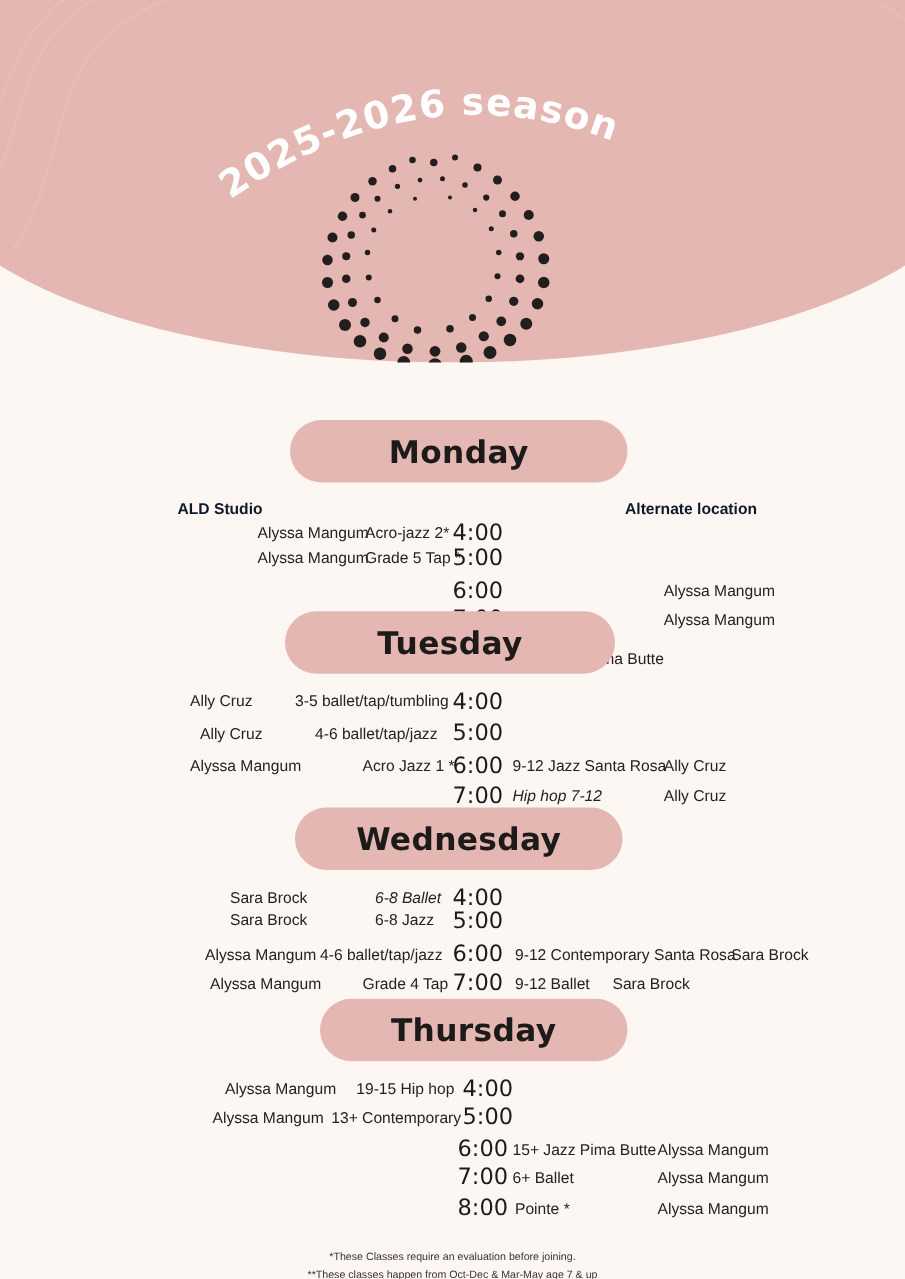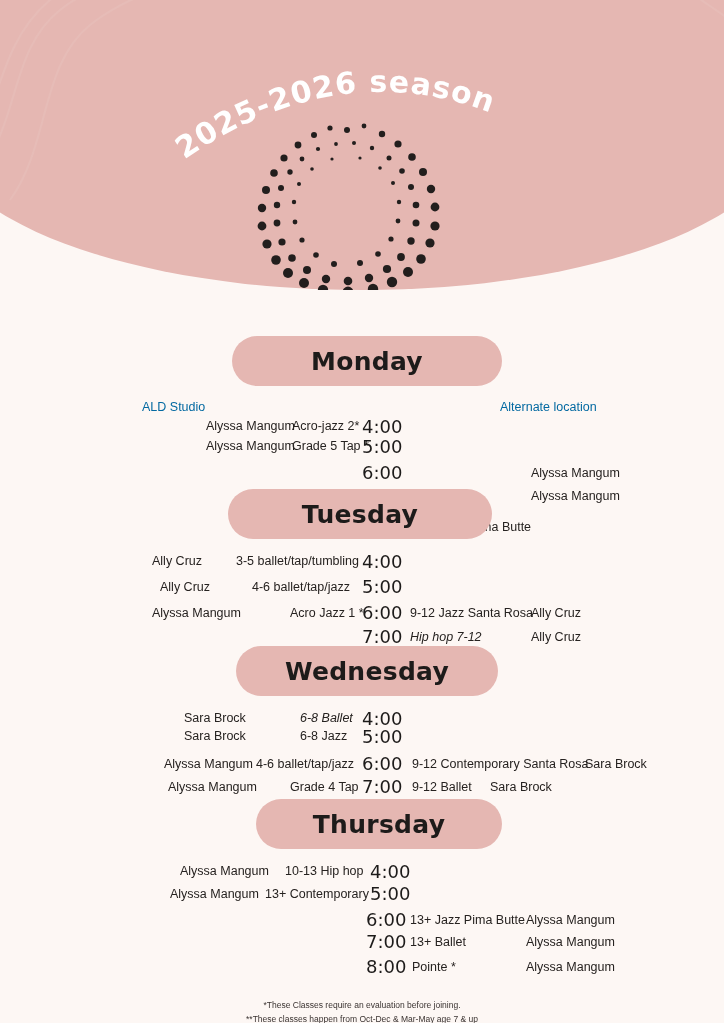--- a/index.html
+++ b/index.html
@@ -101,22 +101,22 @@
     color: #1d1b1a;
     letter-spacing: .3px;
   }
 
   .section { position: absolute; left: 0; width: 724px; }
 
   .loc-row {
     position: relative;
     height: 18px;
     font-size: 12.5px;
-    font-weight: normal;
-    color: #0369a1;
+    font-weight: bold;
+    color: #0f172a;
   }
   .loc-left  { position: absolute; left: 142px; top: 0; }
   .loc-right { position: absolute; left: 500px; top: 0; }
 
   .rows { position: relative; }
   .row {
     position: relative;
     height: 0;
   }
   .cell {
@@ -376,44 +376,44 @@
       <span class="cell" style="left:490px; top:71px;">Sara Brock</span>
     </div>
   </div>
 </div>
 
 <div class="section" style="top:799px;">
   <div class="day-pill" style="margin:0 222px 0 256px;">Thursday</div>
   <div class="rows" style="margin-top:14px;">
     <div class="row">
       <span class="cell" style="left:180px; top:2px;">Alyssa Mangum</span>
-      <span class="cell" style="left:285px; top:2px;">10-13 Hip hop</span>
+      <span class="cell" style="left:285px; top:2px;">19-15 Hip hop</span>
       <span class="time" style="left:370px; top:0px;">4:00</span>
       <span class="cell" style="left:412px; top:2px;"></span>
       <span class="cell" style="left:526px; top:2px;"></span>
     </div>
     <div class="row">
       <span class="cell" style="left:170px; top:25px;">Alyssa Mangum</span>
       <span class="cell" style="left:265px; top:25px;">13+  Contemporary</span>
       <span class="time" style="left:370px; top:22px;">5:00</span>
       <span class="cell" style="left:412px; top:25px;"></span>
       <span class="cell" style="left:526px; top:25px;"></span>
     </div>
     <div class="row">
       <span class="cell" style="left:170px; top:51px;"></span>
       <span class="cell" style="left:265px; top:51px;"></span>
       <span class="time" style="left:366px; top:48px;">6:00</span>
-      <span class="cell" style="left:410px; top:51px;">13+ Jazz Pima Butte</span>
+      <span class="cell" style="left:410px; top:51px;">15+ Jazz Pima Butte</span>
       <span class="cell" style="left:526px; top:51px;">Alyssa Mangum</span>
     </div>
     <div class="row">
       <span class="cell" style="left:170px; top:73px;"></span>
       <span class="cell" style="left:265px; top:73px;"></span>
       <span class="time" style="left:366px; top:70px;">7:00</span>
-      <span class="cell" style="left:410px; top:73px;">13+  Ballet</span>
+      <span class="cell" style="left:410px; top:73px;">6+  Ballet</span>
       <span class="cell" style="left:526px; top:73px;">Alyssa Mangum</span>
     </div>
     <div class="row">
       <span class="cell" style="left:170px; top:98px;"></span>
       <span class="cell" style="left:265px; top:98px;"></span>
       <span class="time" style="left:366px; top:95px;">8:00</span>
       <span class="cell" style="left:412px; top:98px;">Pointe *</span>
       <span class="cell" style="left:526px; top:98px;">Alyssa Mangum</span>
     </div>
   </div>

